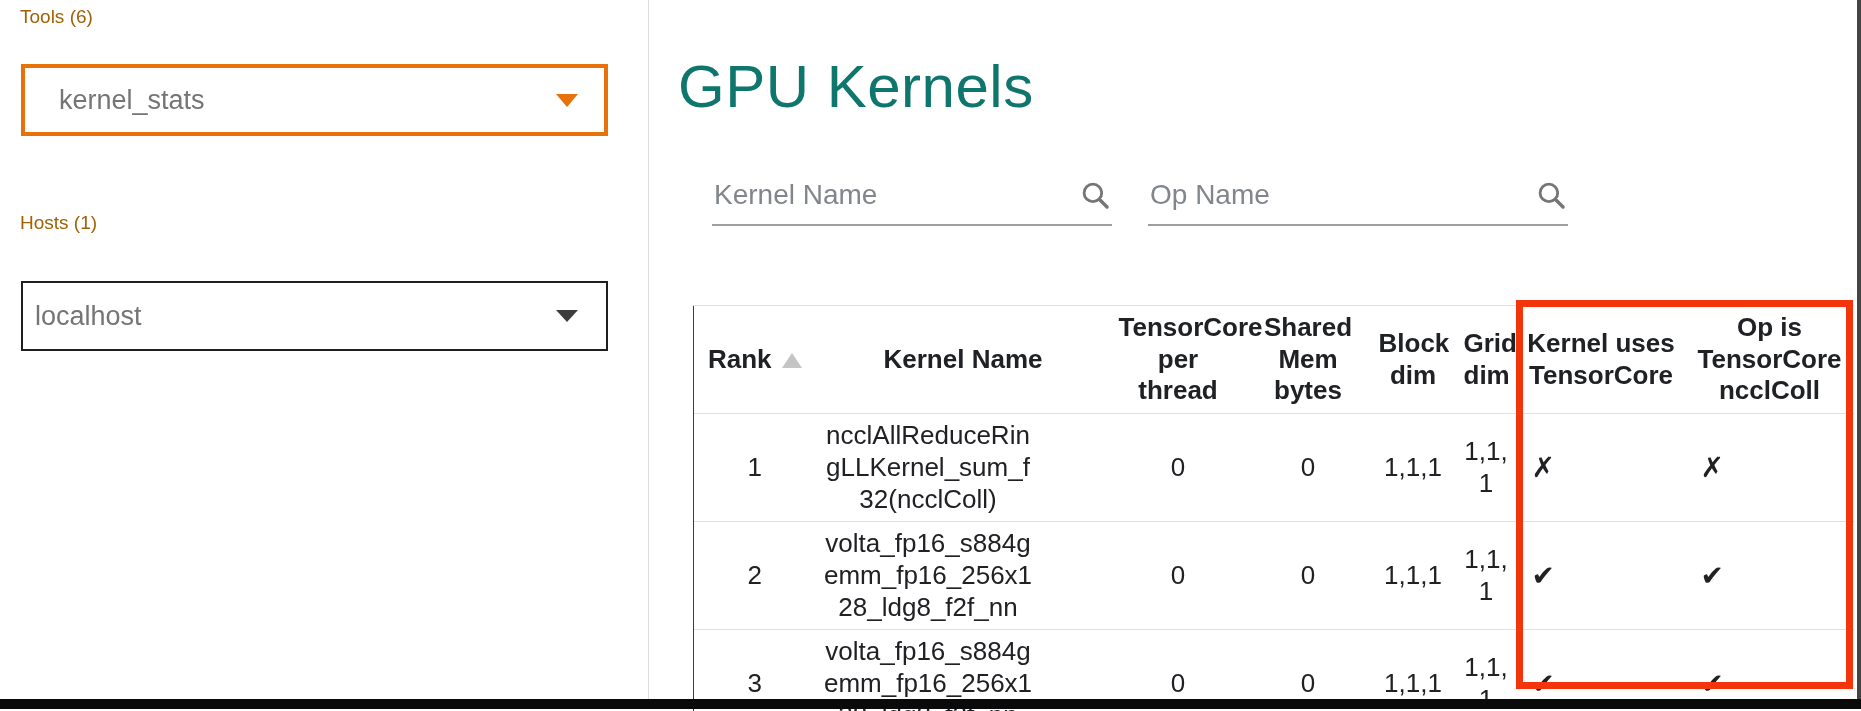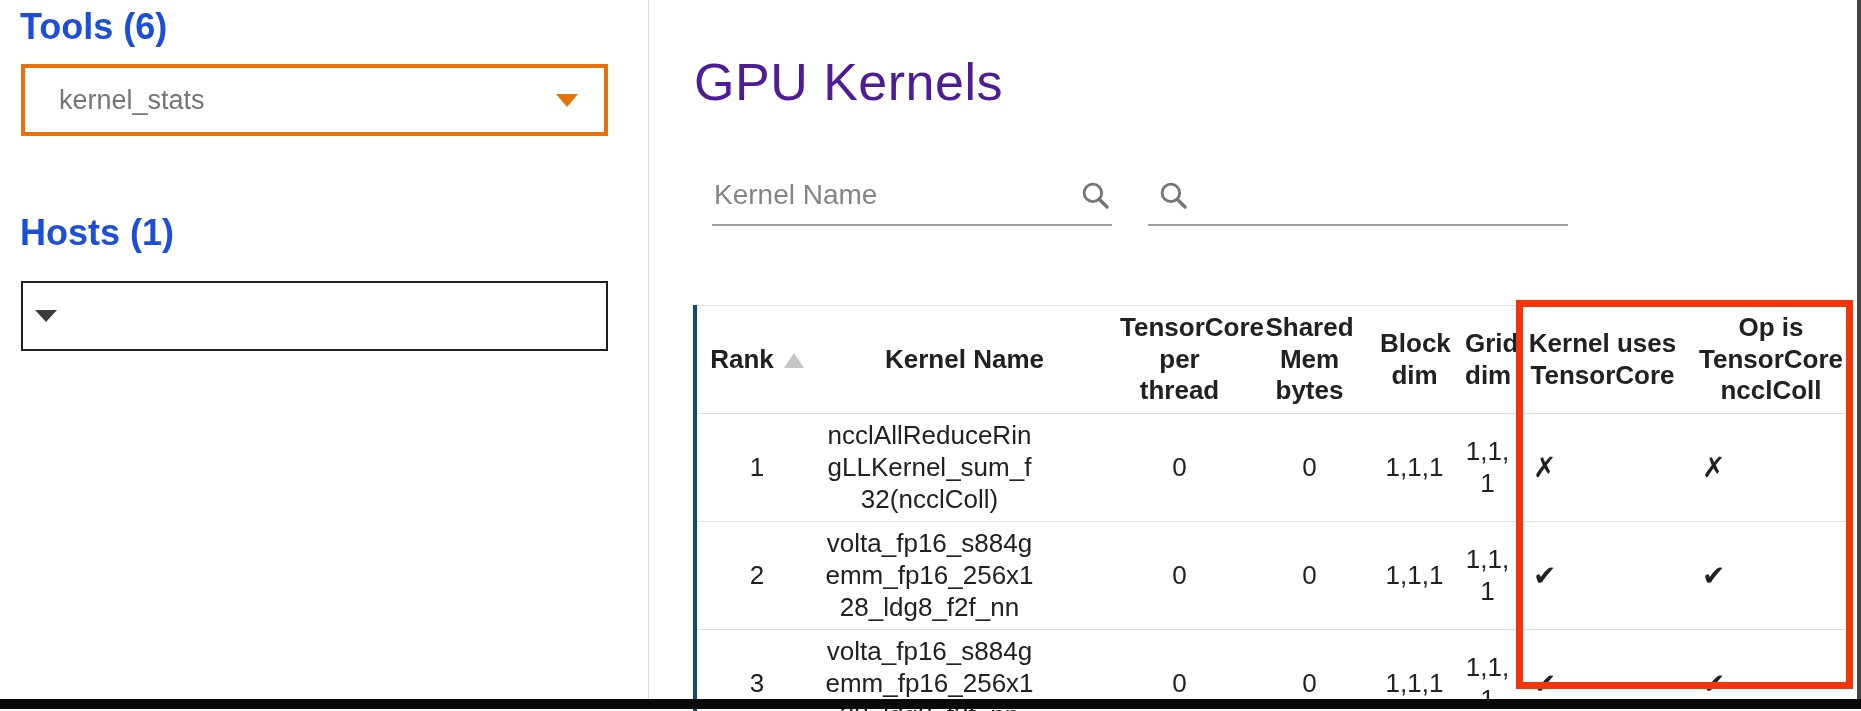--- a/index.html
+++ b/index.html
@@ -6,36 +6,36 @@
   body{
     position:relative;
     width:1861px;height:711px;
     background:#ffffff;
     overflow:hidden;
     font-family:"Liberation Sans","DejaVu Sans",sans-serif;
     color:#202124;
   }
   
   .sidebar{position:absolute;left:0;top:0;width:648px;height:700px;}
-  .section-label{position:absolute;left:20px;font-size:36px;font-weight:700;color:#1d4ed8;}
+  .section-label{position:absolute;left:20px;font-size:19px;font-weight:400;color:#a16207;}
   .tools-label{top:6px;}
   .hosts-label{top:212px;}
   .select-box{
     position:absolute;left:21px;width:587px;box-sizing:border-box;
     display:flex;align-items:center;background:#fff;cursor:pointer;
   }
   .tools-select{top:64px;height:72px;border:4px solid #e8710a;padding:0 26px 0 34px;}
   .hosts-select{top:281px;height:70px;border:2px solid #1f1f1f;padding:0 28px 0 12px;}
   .select-value{flex:1;font-size:27px;color:#757575;white-space:nowrap;overflow:hidden;}
   .caret{width:0;height:0;border-left:11px solid transparent;border-right:11px solid transparent;}
   .caret-orange{border-top:13px solid #e8710a;}
   .caret-dark{border-top:12px solid #3c3c3c;}
   .v-divider{position:absolute;left:648px;top:0;width:1px;height:700px;background:#dadce0;}
   
-  .page-title{position:absolute;left:694px;top:52px;font-size:52px;font-weight:400;color:#4c1d95;letter-spacing:0.5px;}
+  .page-title{position:absolute;left:678px;top:52px;font-size:60px;font-weight:400;color:#0f766e;letter-spacing:0.5px;}
   .filter-field{position:absolute;top:166px;height:58px;border-bottom:2px solid #9e9e9e;display:flex;align-items:center;}
   .filter-kernel{left:712px;width:400px;}
   .filter-op{left:1148px;width:420px;}
   .filter-input{
     flex:1;border:none;outline:none;background:transparent;
     font-family:inherit;font-size:28px;color:#3c4043;min-width:0;
   }
   .filter-input::placeholder{color:#80868b;opacity:1;}
   .search-icon{flex:0 0 auto;margin-left:8px;}
   
@@ -45,21 +45,21 @@
     font-size:26px;color:#202124;
   }
   .kernel-table th,.kernel-table td{
     border-top:1px solid #e0e0e0;
     padding:6px 8px;box-sizing:border-box;
     text-align:center;vertical-align:middle;
     line-height:1.22;
   }
   .kernel-table th{font-weight:700;height:100px;cursor:pointer;}
   .kernel-table td{height:105px;}
-  .kernel-table .col-left{border-left:4px solid #0c4a6e;}
+  .kernel-table .col-left{border-left:1px solid #0c4a6e;}
   .kernel-table td.cell-kernel-name{
     text-align:center;word-break:break-all;padding-left:8px;padding-right:78px;
   }
   .kernel-table td.cell-grid-dim{word-break:break-all;padding-left:6px;padding-right:6px;}
   .kernel-table td.cell-check{text-align:left;padding-left:15px;font-size:28px;}
   .sort-asc-icon{
     display:inline-block;width:0;height:0;margin-left:10px;
     border-left:10px solid transparent;border-right:10px solid transparent;
     border-bottom:15px solid #c4c4c4;vertical-align:baseline;
   }
@@ -75,37 +75,39 @@
 <body>
 
 <div class="sidebar">
   <div class="section-label tools-label">Tools (6)</div>
   <div class="select-box tools-select">
     <span class="select-value">kernel_stats</span>
     <span class="caret caret-orange"></span>
   </div>
   <div class="section-label hosts-label">Hosts (1)</div>
   <div class="select-box hosts-select">
+    <span class="select-value">localhost</span>
     <span class="caret caret-dark"></span>
   </div>
 </div>
 
 <div class="v-divider"></div>
 
 <div class="page-title">GPU Kernels</div>
 
 <div class="filter-field filter-kernel">
   <input class="filter-input" type="text" placeholder="Kernel Name" style="">
   <svg class="search-icon" width="34" height="34" viewBox="0 0 24 24">
     <circle cx="10.5" cy="10.5" r="6.2" fill="none" stroke="#757575" stroke-width="2"></circle>
     <line x1="15" y1="15" x2="20.5" y2="20.5" stroke="#757575" stroke-width="2.4" stroke-linecap="round"></line>
   </svg>
 </div>
 
 <div class="filter-field filter-op">
+  <input class="filter-input" type="text" placeholder="Op Name" style="">
   <svg class="search-icon" width="34" height="34" viewBox="0 0 24 24">
     <circle cx="10.5" cy="10.5" r="6.2" fill="none" stroke="#757575" stroke-width="2"></circle>
     <line x1="15" y1="15" x2="20.5" y2="20.5" stroke="#757575" stroke-width="2.4" stroke-linecap="round"></line>
   </svg>
 </div>
 
 <table class="kernel-table">
   <colgroup>
     <col style="width:122px">
       <col style="width:295px">

